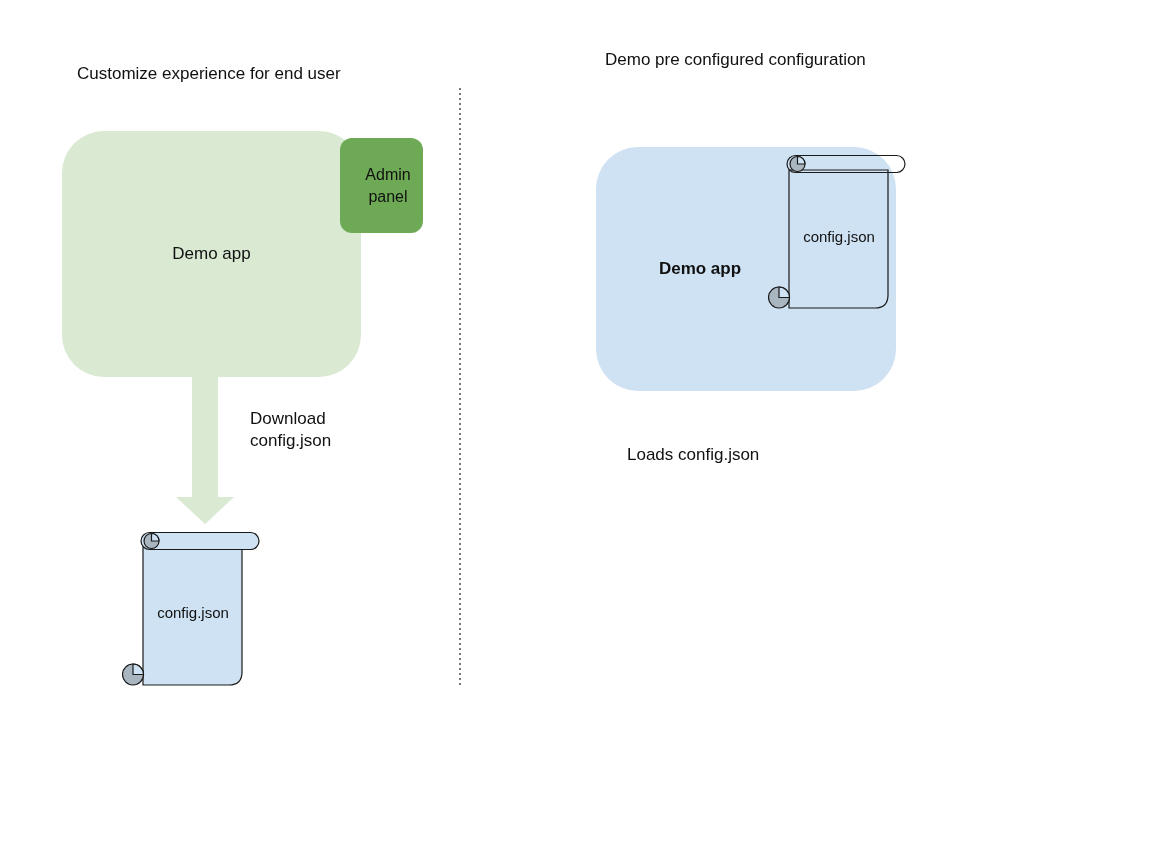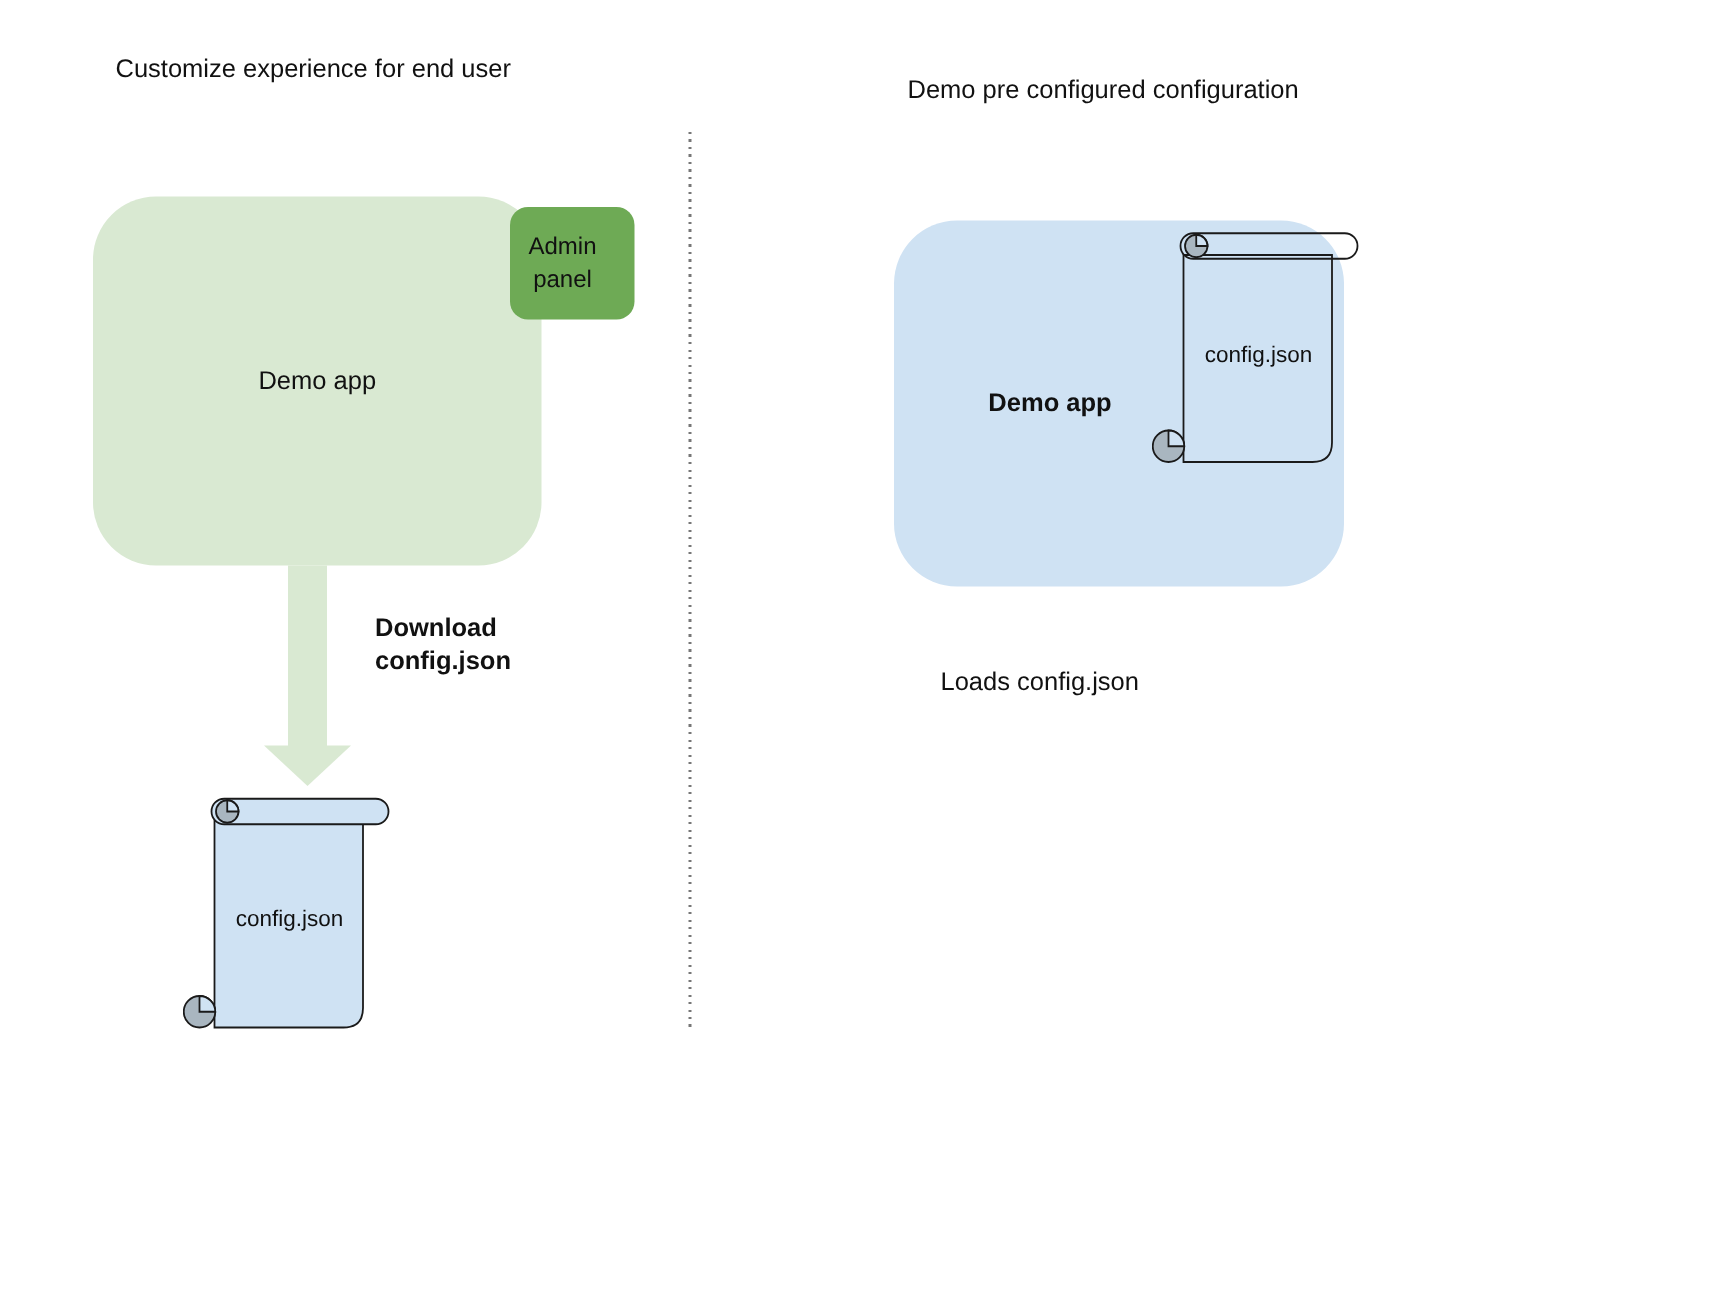--- a/index.html
+++ b/index.html
@@ -10,49 +10,49 @@
   .canvas{position:relative;width:1152px;height:864px;background:#ffffff;overflow:hidden;
           font-family:"Liberation Sans",sans-serif;color:var(--text);}
   .abs{position:absolute;}
   .title{font-size:17px;line-height:20px;white-space:nowrap;}
   .divider{left:459px;top:88px;width:2px;height:600px;
            background-image:repeating-linear-gradient(to bottom,var(--divider) 0 1.6px,transparent 1.6px 5px);}
   .app-box{border-radius:42px;}
   .admin-app{left:62px;top:131px;width:299px;height:246px;background:var(--green-light);}
   .app-label{display:flex;align-items:center;justify-content:center;font-size:17px;}
   .admin-app-label{left:62px;top:131px;width:299px;height:246px;}
-  .admin-panel{left:340px;top:138px;width:83px;height:75px;background:var(--green-dark);
-               border-radius:12px;display:flex;align-items:center;justify-content:flex-start;}
+  .admin-panel{left:340px;top:138px;width:83px;height:95px;background:var(--green-dark);
+               border-radius:12px;display:flex;align-items:center;justify-content:flex-end;}
   .admin-panel-label{font-size:16px;line-height:22px;text-align:center;width:70px;}
   .arrow-shaft{left:192px;top:377px;width:26px;height:121px;background:var(--green-light);}
   .arrow-head{left:176px;top:497px;width:0;height:0;
               border-left:29px solid transparent;border-right:29px solid transparent;
               border-top:27px solid var(--green-light);}
-  .download-label{left:250px;top:408px;font-size:17px;line-height:22px;font-weight:bold;}
+  .download-label{left:250px;top:408px;font-size:17px;line-height:22px;}
   .demo-app{left:596px;top:147px;width:300px;height:244px;background:var(--blue-light);}
   .demo-app-label{left:596px;top:147px;width:208px;height:244px;font-weight:bold;}
   .loads-label{left:627px;top:445px;font-size:17px;white-space:nowrap;text-align:right;}
   .scroll-left{left:122px;top:531px;}
   .scroll-right{left:768px;top:154px;}
   .scroll svg{display:block;}
   .scroll .stroked{stroke:var(--outline);stroke-width:1.2;}
   .scroll-filled .scroll-body,.scroll-filled .scroll-roll{fill:var(--blue-light);}
   .scroll-hollow .scroll-body,.scroll-hollow .scroll-roll{fill:none;}
   .curl{fill:var(--curl-gray);}
   .curl-q{fill:var(--blue-light);}
   .file-label{font-size:15px;text-align:center;width:100px;white-space:nowrap;}
   .file-label-left{left:143px;top:604px;}
   .file-label-right{left:789px;top:228px;}
 </style>
 </head>
 <body>
 
 <div class="canvas">
 
-  <div class="abs title" style="left:77px;top:36px">Customize experience for end user</div>
+  <div class="abs title" style="left:77px;top:64px">Customize experience for end user</div>
   <div class="abs title" style="left:605px;top:50px">Demo pre configured configuration</div>
 
   <div class="abs divider"></div>
 
   <div class="abs app-box admin-app"></div>
   <div class="abs app-label admin-app-label">Demo app</div>
   <div class="abs admin-panel">
     <div class="admin-panel-label">Admin panel</div>
   </div>
 

